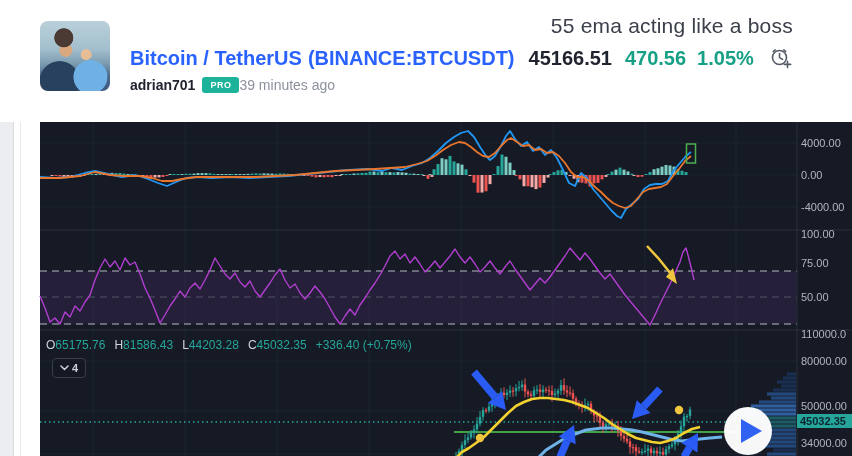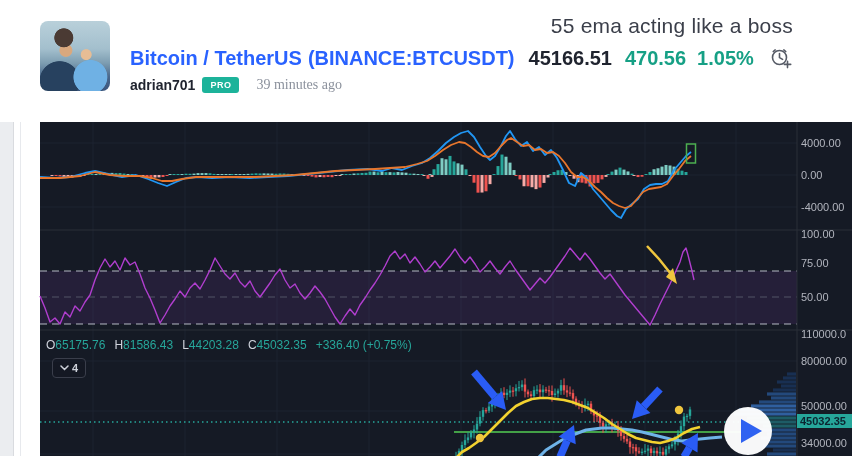--- a/index.html
+++ b/index.html
@@ -24,21 +24,21 @@
   .sym-link{color:#2962ff;text-decoration:none;cursor:pointer;}
   .sym-code{color:#2962ff;text-decoration:none;cursor:pointer;margin-left:6px;}
   .hprice{color:#20242f;margin-left:14px;}
   .hchange{color:#16a085;margin-left:13px;text-align:right;}
   .hpct{color:#16a085;margin-left:11px;}
   .alert-btn{margin-left:15px;cursor:pointer;display:inline-flex;}
   .row3{margin-top:7px;font-size:14px;display:flex;align-items:flex-start;}
   .author{color:#20242f;font-weight:700;cursor:pointer;}
   .pro-badge{background:#1cb39a;color:#fff;font-size:9px;font-weight:700;letter-spacing:.5px;
     padding:3px 8px;border-radius:3px;margin-left:7px;cursor:pointer;}
-  .time-ago{color:#8b919c;margin-left:17px;font-family:Liberation Serif, serif;}
+  .time-ago{color:#8b919c;}
   .ohlc{position:absolute;left:46px;top:338px;z-index:6;font-size:12px;display:flex;white-space:pre;}
   .ohlc .lbl{color:#cfd3dc;}
   .ohlc .val{color:#26a69a;margin-right:9px;}
   .ohlc .chg{color:#26a69a;}
   .collapse-btn{position:absolute;left:52px;top:358px;z-index:6;width:32px;height:18px;
     border:1px solid #3a3e4b;border-radius:4px;background:rgba(20,24,35,.55);
     display:flex;align-items:center;justify-content:center;cursor:pointer;gap:3px;}
   .collapse-btn .cnum{color:#cdd1da;font-size:11px;font-weight:700;}
 </style>
 </head>

